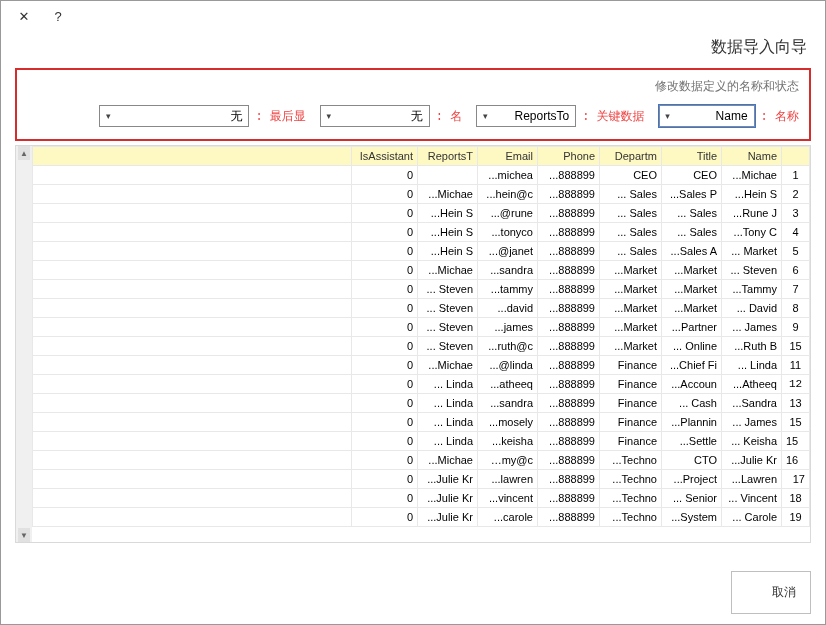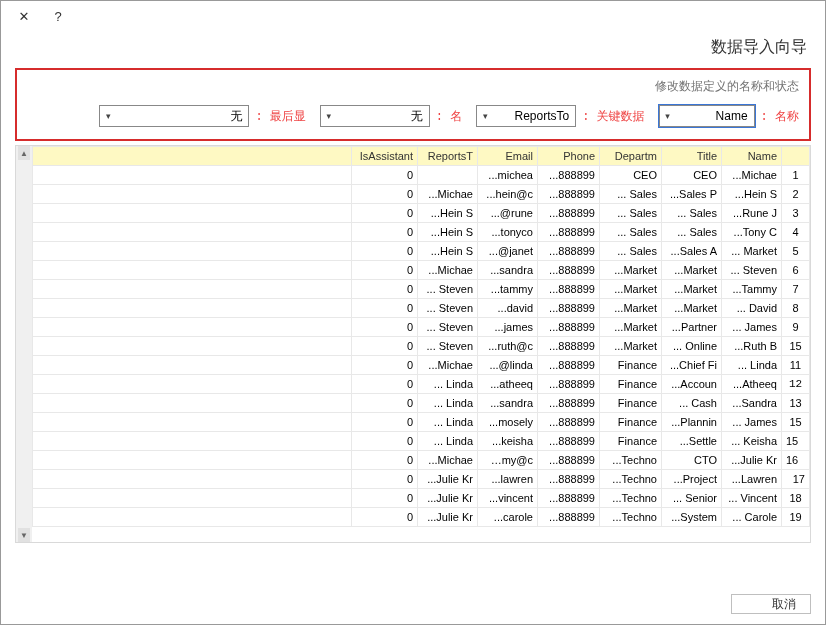--- a/index.html
+++ b/index.html
@@ -164,21 +164,21 @@
     bottom: 10px;
     left: 14px;
     right: 14px;
     display: flex;
     flex-direction: row-reverse;
     gap: 10px;
     justify-content: flex-end;
   }
   .btn {
     min-width: 80px;
-    height: 20px;
+    height: 43px;
     border: 1px solid #bfbfbf;
     background: #fff;
     display: flex;
     align-items: center;
     justify-content: center;
     font-size: 12px;
     color: #333;
     padding-left: 26px;
   }
   .btn.primary {

